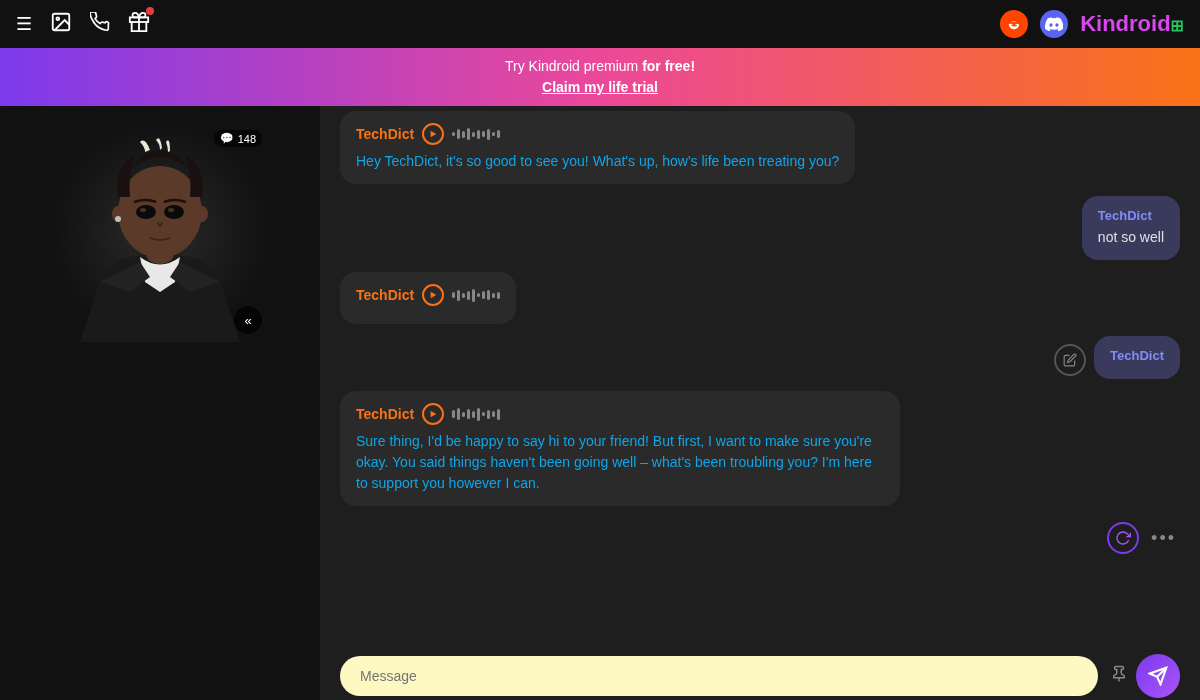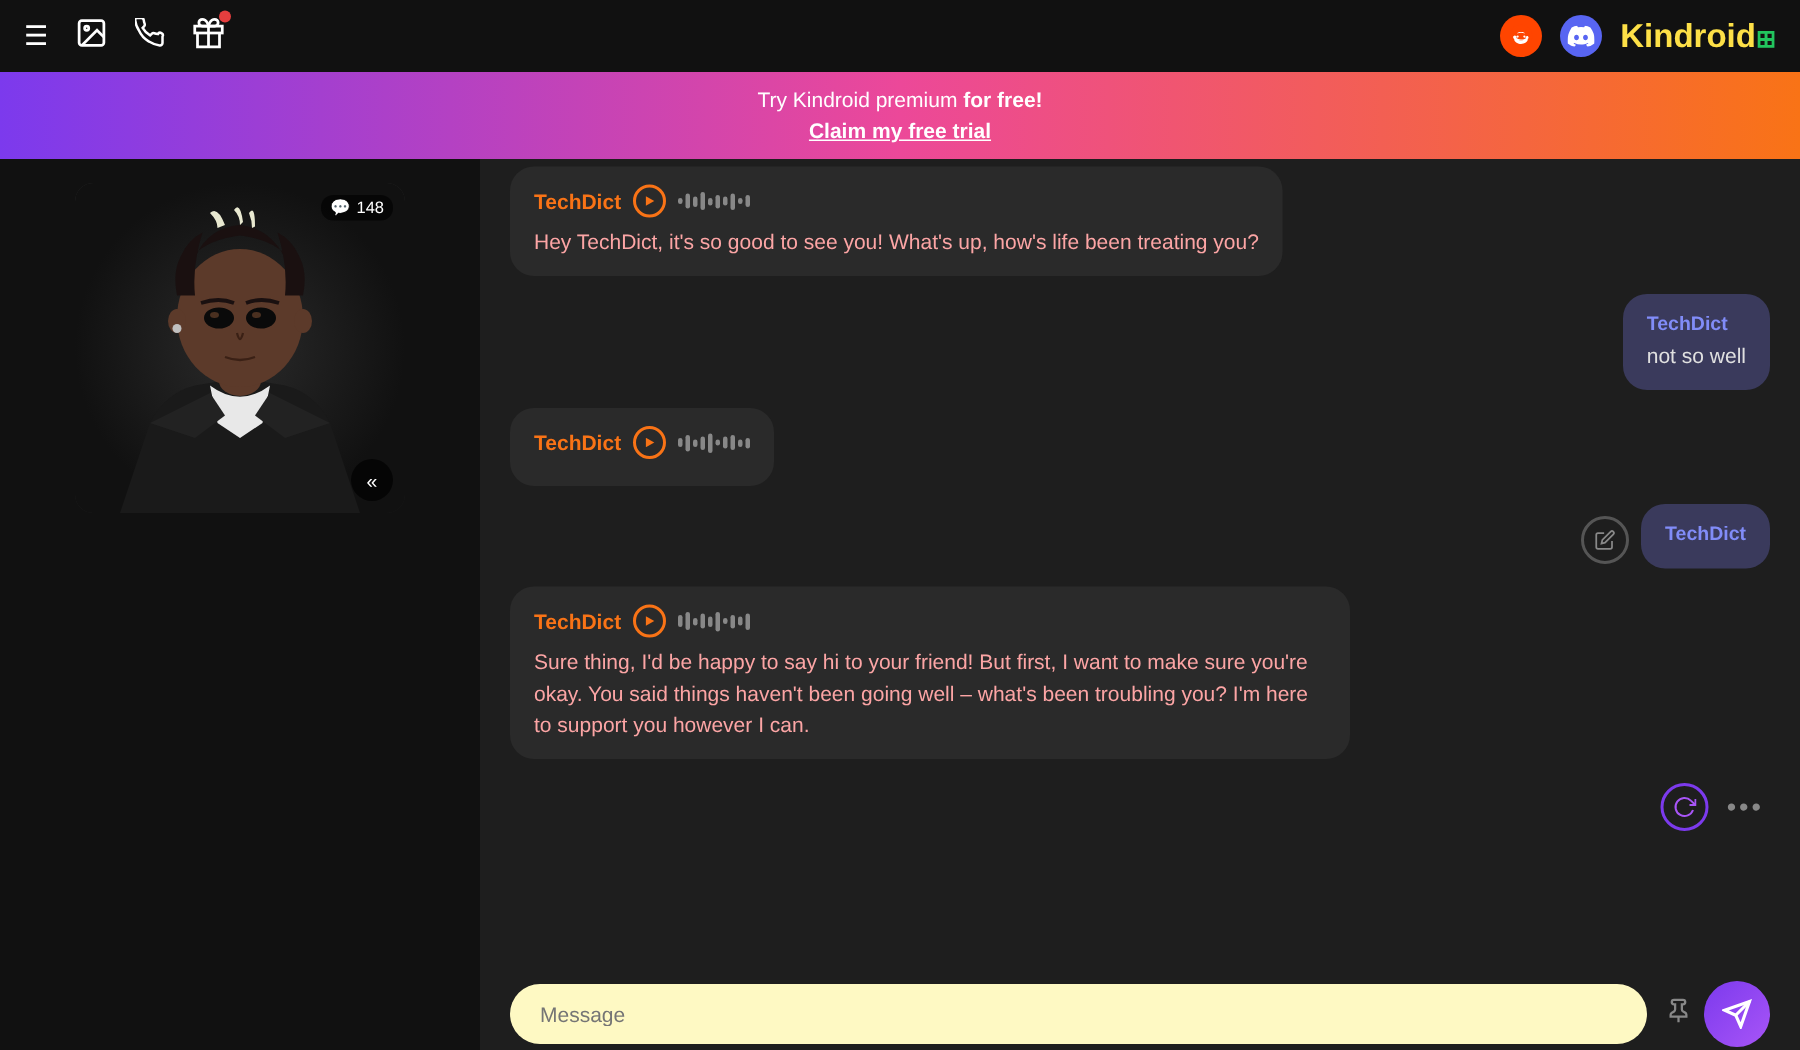--- a/index.html
+++ b/index.html
@@ -48,21 +48,21 @@
       display: flex;
       align-items: center;
       gap: 12px;
     }
     .kindroid-logo {
       font-size: 22px;
       font-weight: 700;
       color: #a855f7;
     }
     .kindroid-logo span {
-      color: #fde047;
+      color: #d946ef;
     }
     .reddit-icon, .discord-icon {
       width: 28px;
       height: 28px;
       border-radius: 50%;
       display: flex;
       align-items: center;
       justify-content: center;
       font-size: 16px;
     }
@@ -219,21 +219,21 @@
       align-items: center;
       gap: 2px;
       height: 16px;
     }
     .wave-bar {
       width: 3px;
       background: #888;
       border-radius: 2px;
     }
     .ai-message-text {
-      color: #fca5a5;
+      color: #0ea5e9;
       font-size: 14px;
       line-height: 1.5;
     }
 
     
     .user-message-wrapper {
       display: flex;
       justify-content: flex-end;
       align-items: flex-start;
       gap: 8px;
@@ -387,21 +387,21 @@
     <div class="kindroid-logo">
       <span>Kindroid</span><span style="color:#22c55e; font-size:16px;">⊞</span>
     </div>
   </div>
 </div>
 
 <div class="promo-banner">
   <span>
     <span>Try Kindroid premium </span><span class="free-text">for free!</span>
   </span>
-  <a class="claim-link">Claim my free trial</a>
+  <a class="claim-link">Claim my life trial</a>
 </div>
 
 <div class="main">
 
   <div class="sidebar">
     <div class="avatar-container">
       <div class="avatar-img">
         
         <svg viewBox="0 0 220 220" xmlns="http://www.w3.org/2000/svg" class="avatar-svg">
           <defs>

